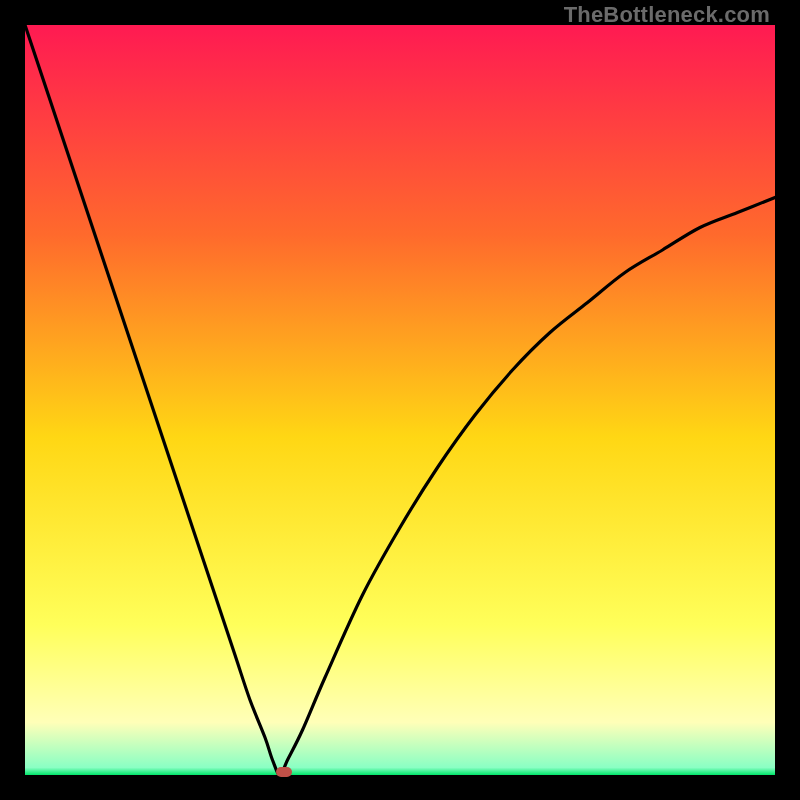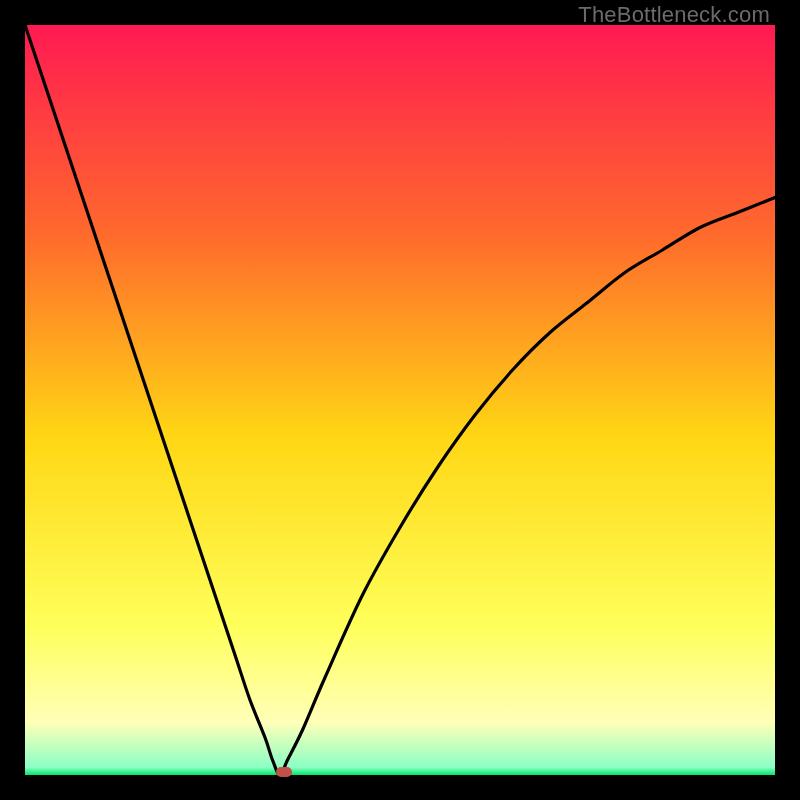--- a/index.html
+++ b/index.html
@@ -22,21 +22,21 @@
   .gradient {
     position: absolute;
     left: 0; top: 0; right: 0; bottom: 0;
   }
   .watermark {
     position: absolute;
     top: 2px;
     right: 30px;
     color: #6b6b6b;
     font-size: 22px;
-    font-weight: 400;
+    font-weight: 700;
     letter-spacing: 0.2px;
   }
   svg.curve {
     position: absolute;
     left: 0; top: 0;
   }
   .marker {
     position: absolute;
     width: 16px;
     height: 10px;

